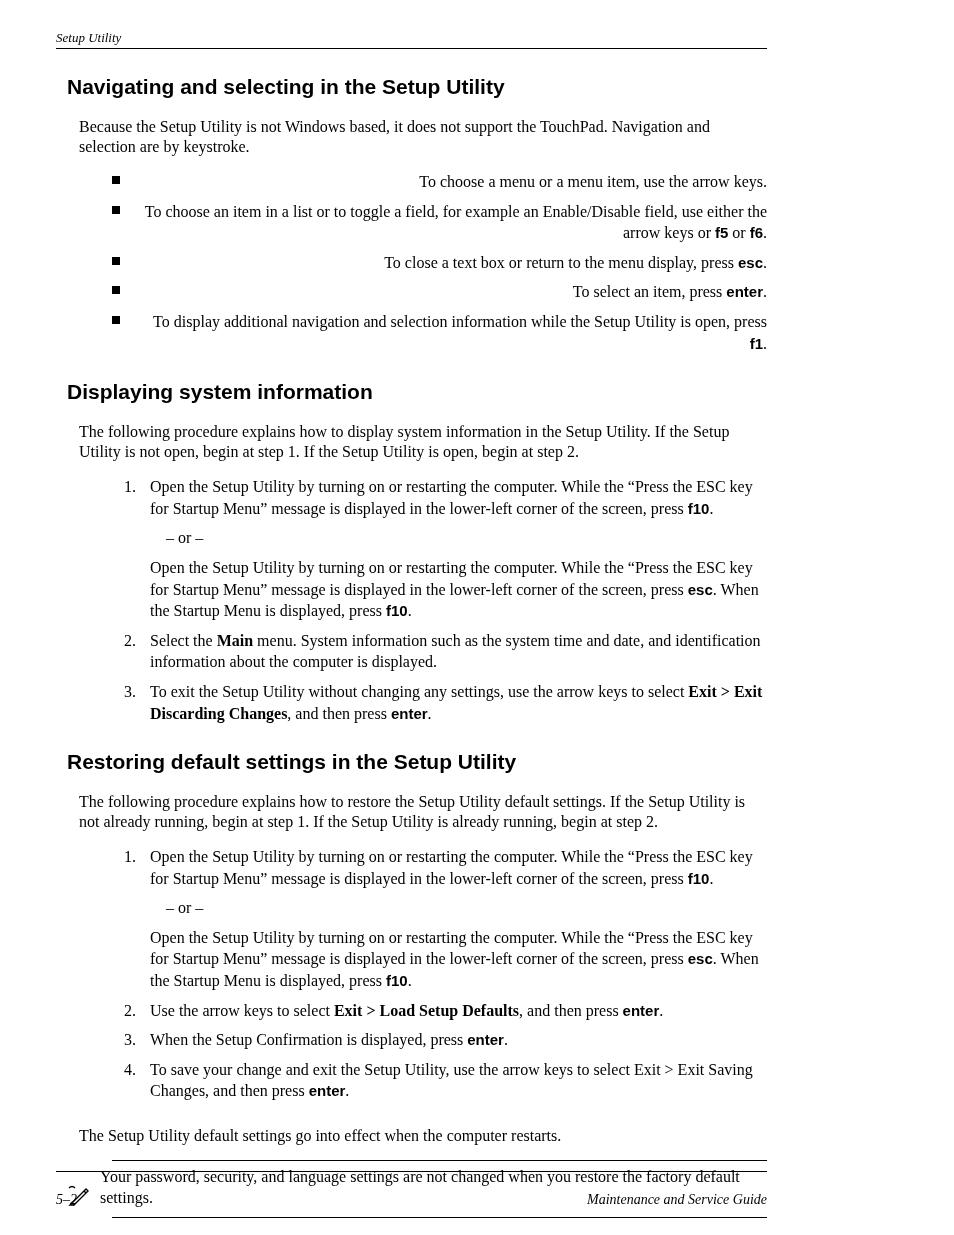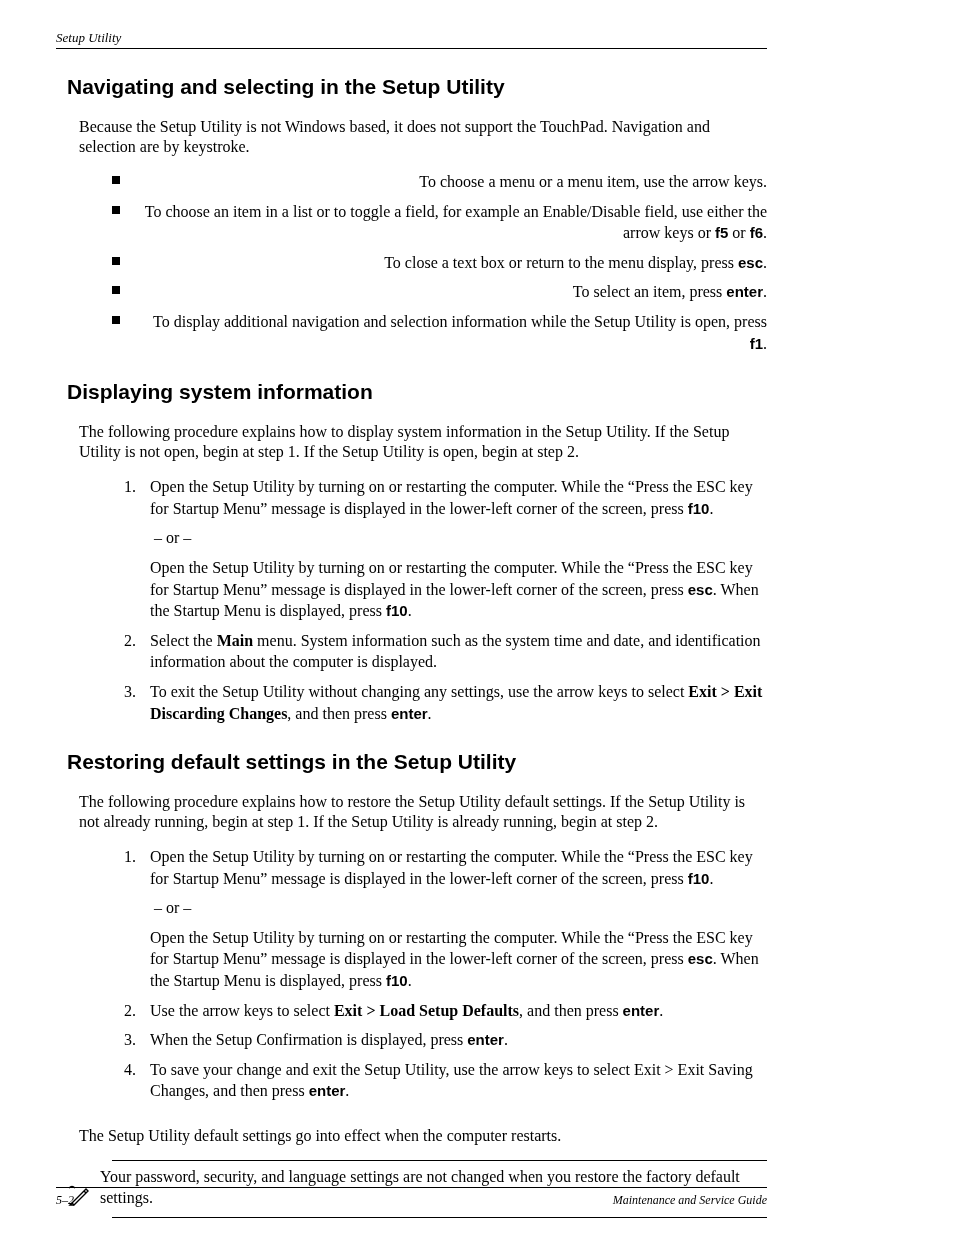--- a/index.html
+++ b/index.html
@@ -111,31 +111,31 @@
     flex: 1;
     line-height: 1.3;
     padding-top: 2px;
   }
   .footer {
     position: absolute;
     bottom: 30px;
     left: 56px;
     right: 56px;
     border-top: 1px solid #000;
-    padding-top: 5px;
+    padding-top: 20px;
     display: flex;
     justify-content: space-between;
     font-style: italic;
-    font-size: 12px;
+    font-size: 14px;
   }
   .section-space {
     margin-top: 26px;
   }
   .or-dashes {
-    margin: 8px 4px;
+    margin: 8px 16px;
   }
 </style>
 </head>
 <body>
 
 <div class="page">
   <div class="running-header">Setup Utility</div>
   <div class="top-rule"></div>
 
   <h2>Navigating and selecting in the Setup Utility</h2>

